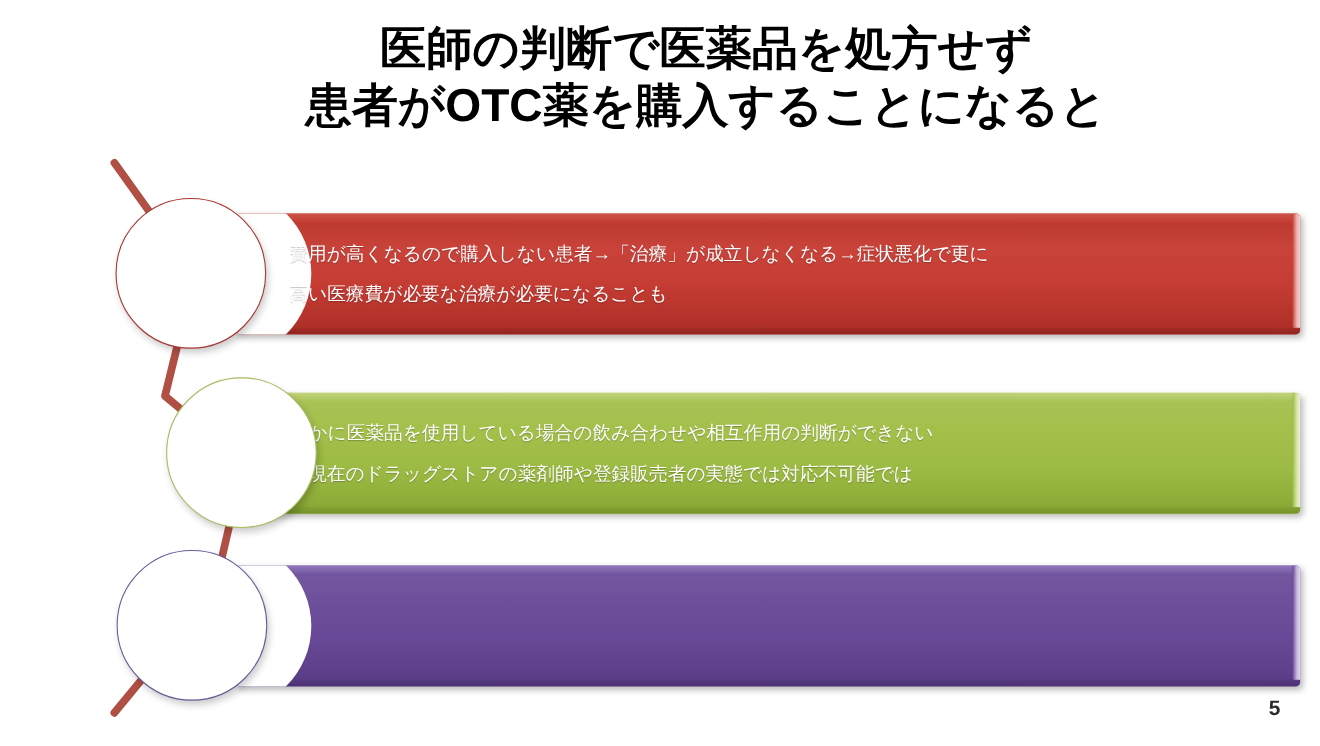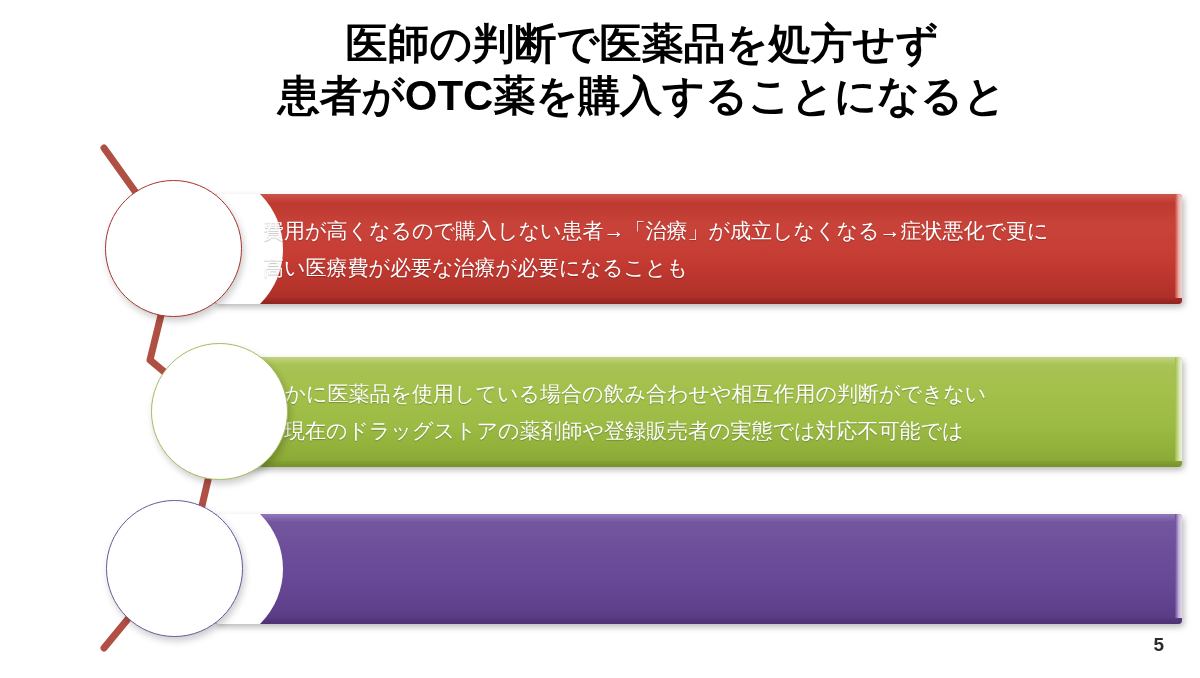--- a/index.html
+++ b/index.html
@@ -91,21 +91,21 @@
 
   .banner-text {
     position: absolute;
     left: 48px;
     right: 24px;
     top: 50%;
     transform: translateY(-50%);
     color: #ffffff;
     font-family: "Liberation Sans", "DejaVu Sans", sans-serif;
     font-weight: 400;
-    font-size: 21px;
+    font-size: 17px;
     line-height: 37px;
     white-space: pre-line;
     text-shadow: 0 1px 1px rgba(0,0,0,0.25);
   }
 
   
   .banner.red {
     background: linear-gradient(to bottom,
                 #c0392f 0%, #bc3a31 8%,
                 #c9433a 30%, #c53c33 58%,

